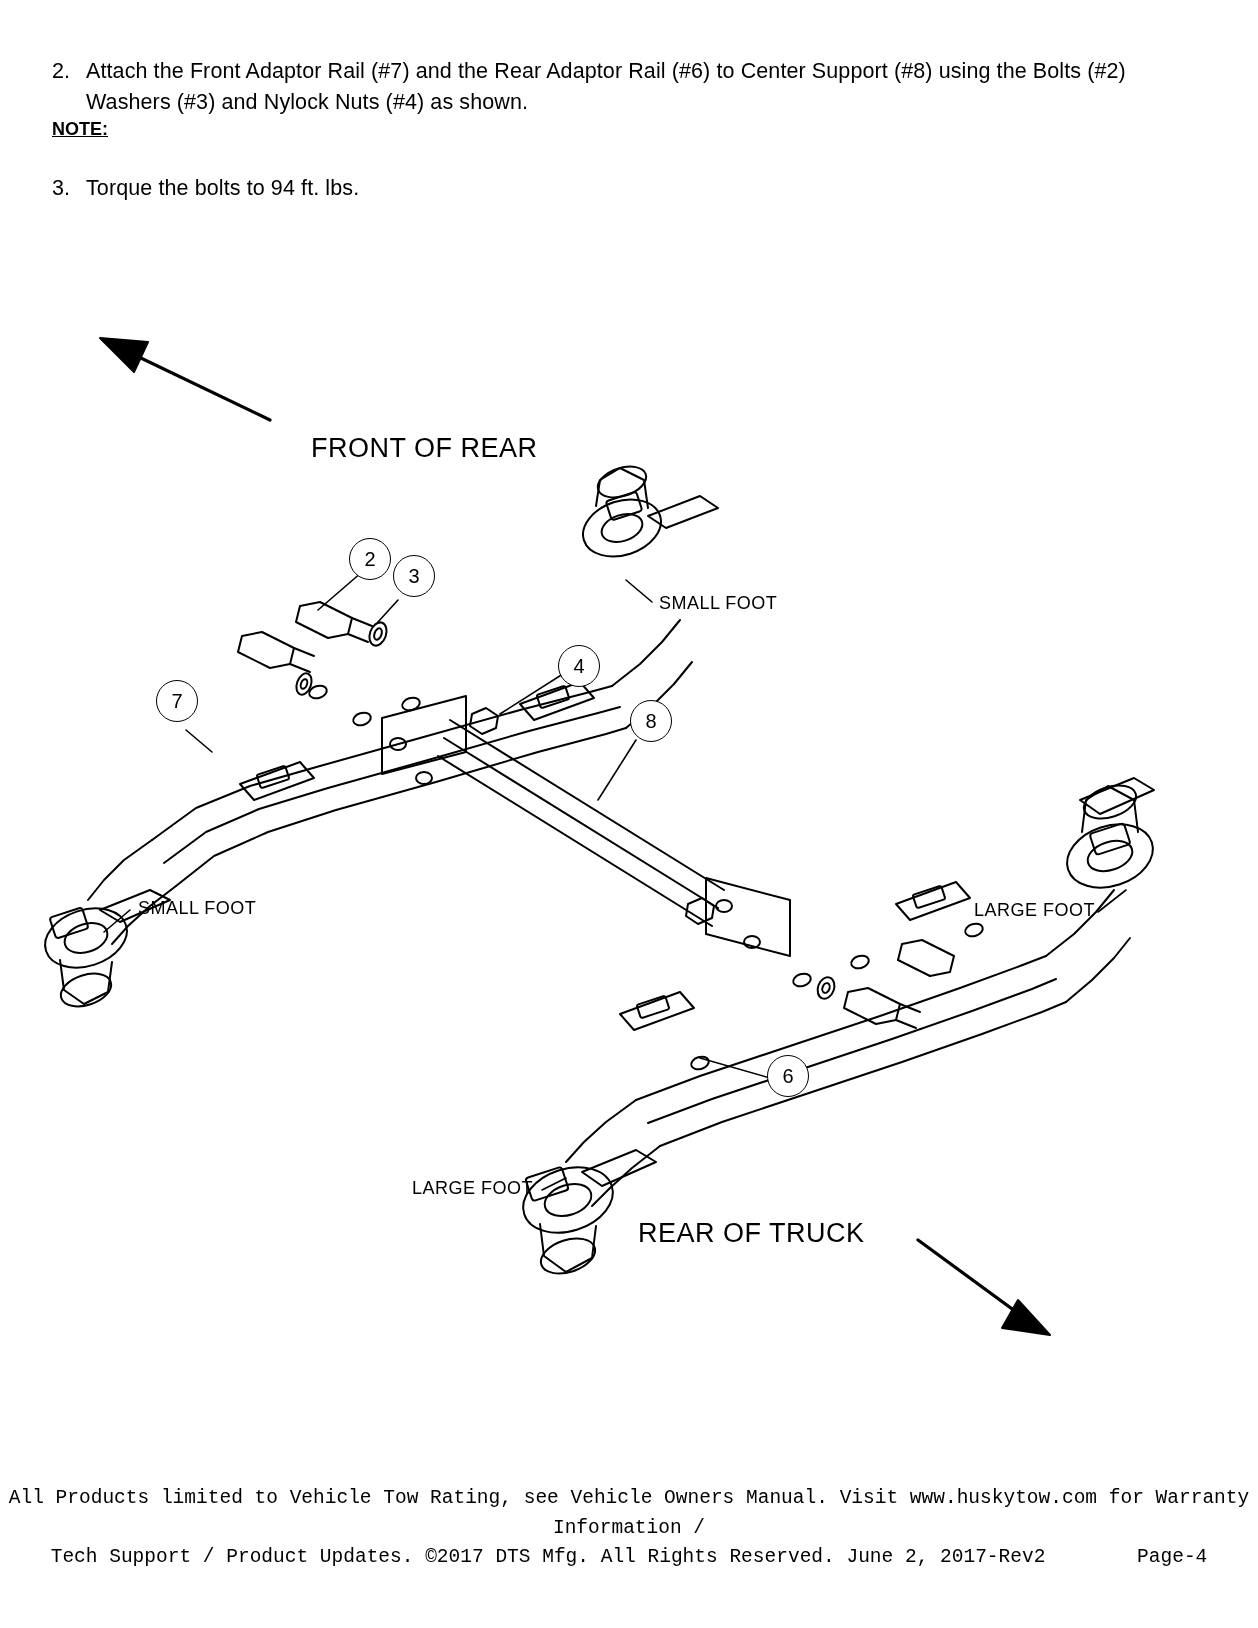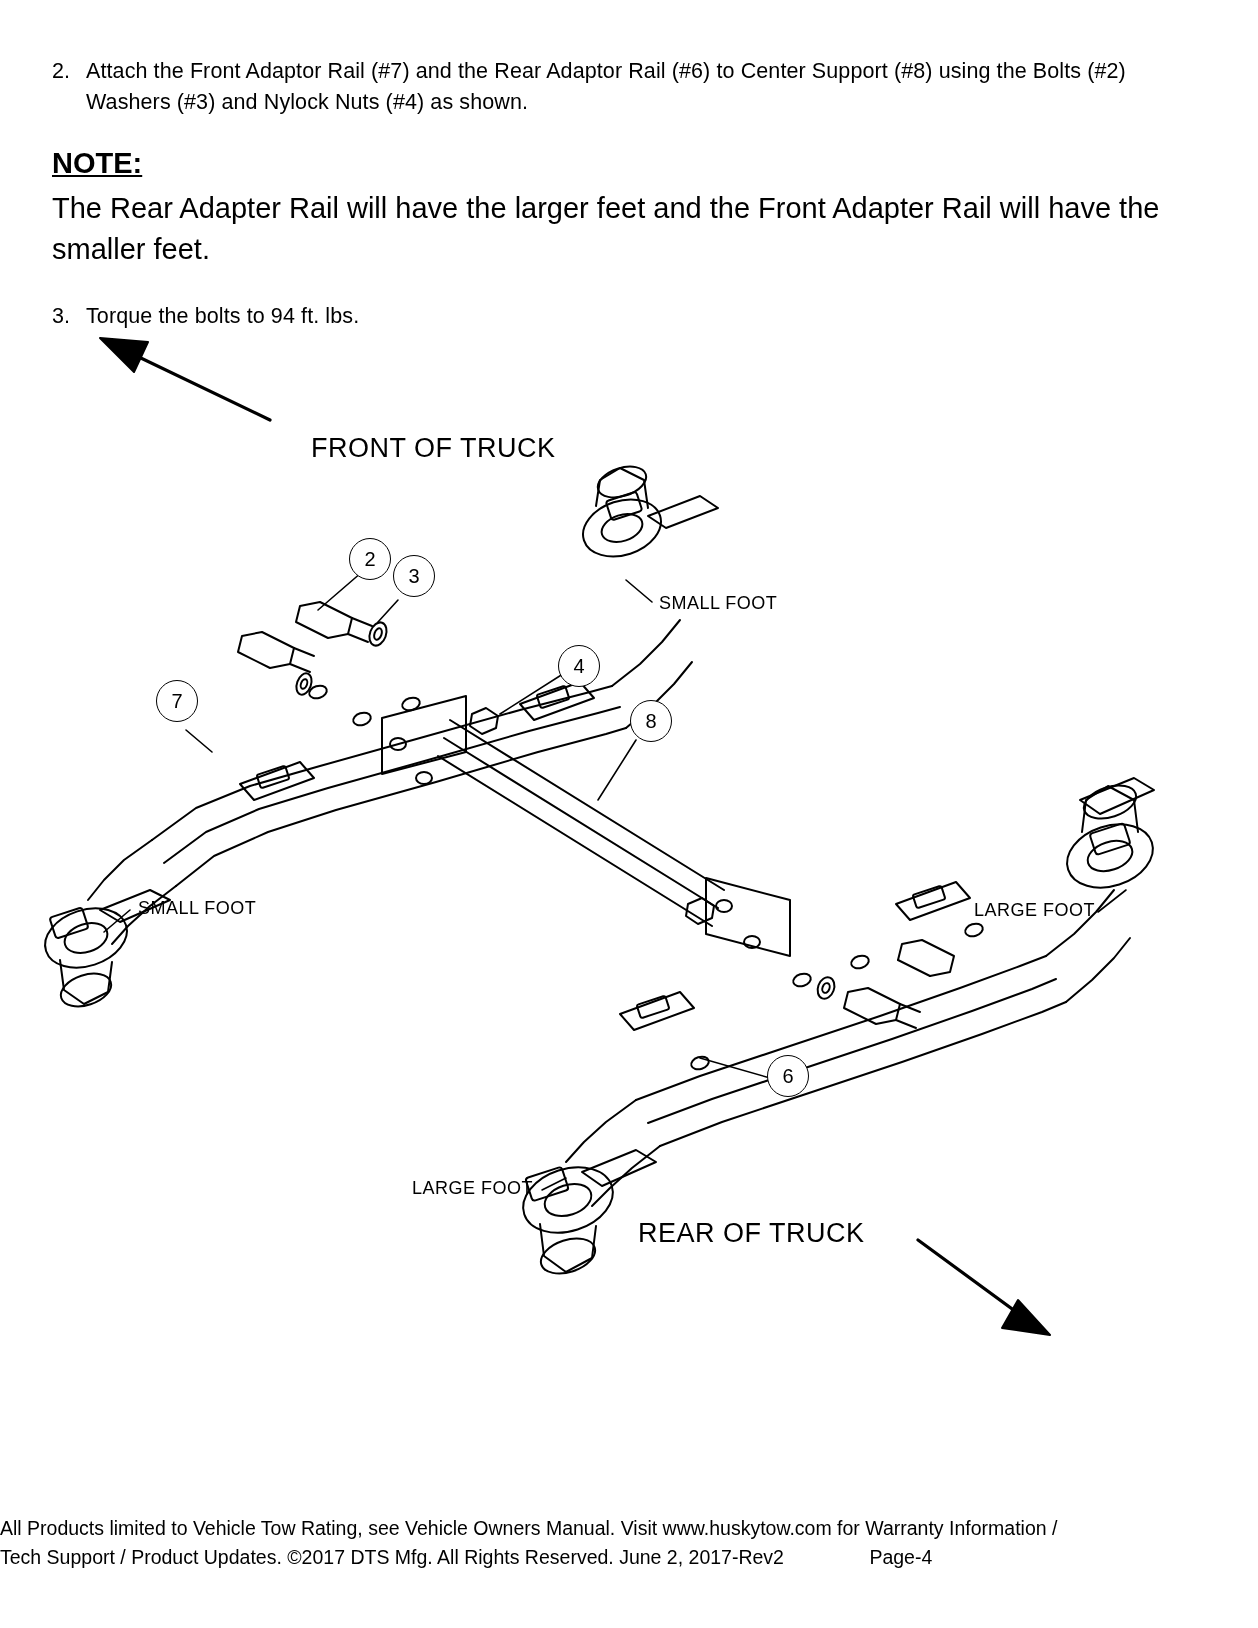--- a/index.html
+++ b/index.html
@@ -35,22 +35,21 @@
     letter-spacing: 0.1px;
   }
   .step .num {
     width: 34px;
     flex: 0 0 34px;
   }
   .step .txt {
     flex: 1 1 auto;
   }
   .note-block {
-    margin-top: 26px;
-    font-size: 29px;
+    font-size: 18px;
     line-height: 1.42;
   }
   .note-label {
     font-weight: bold;
     text-decoration: underline;
     display: inline-block;
   }
   .note-text {
     display: block;
     margin-top: 4px;
@@ -95,23 +94,24 @@
     justify-content: center;
     background: #fff;
   }
 
   
   .footer {
     position: absolute;
     left: 0;
     bottom: 56px;
     width: 100%;
-    text-align: left;
+    text-align: center;
     font-size: 19.5px;
     line-height: 1.5;
+    font-family: Liberation Mono, monospace;
   }
   .footer .line2 .page-no {
     margin-left: 80px;
   }
   .footer-rule {
     position: absolute;
     left: 52px;
     right: 52px;
     bottom: 132px;
     height: 0;
@@ -125,21 +125,20 @@
 
   <div class="instructions">
 
     <div class="step">
       <span class="num">2.</span>
       <span class="txt">Attach the Front Adaptor Rail (#7) and the Rear Adaptor Rail (#6) to Center Support (#8) using the Bolts (#2) Washers (#3) and Nylock Nuts (#4) as shown.</span>
     </div>
 
     <div class="note-block">
       <span class="note-label">NOTE:</span>
-      <span class="note-text">The Rear Adapter Rail will have the larger feet and the Front Adapter Rail will have the smaller feet.</span>
     </div>
 
     <div class="step step-3">
       <span class="num">3.</span>
       <span class="txt">Torque the bolts to 94 ft. lbs.</span>
     </div>
 
   </div>
 
   <div class="diagram">
@@ -303,21 +302,21 @@
       </g>
     </svg>
 
     <div class="balloon" style="left:349px; top:238px;">2</div>
     <div class="balloon" style="left:393px; top:255px;">3</div>
     <div class="balloon" style="left:558px; top:345px;">4</div>
     <div class="balloon" style="left:156px; top:380px;">7</div>
     <div class="balloon" style="left:630px; top:400px;">8</div>
     <div class="balloon" style="left:767px; top:755px;">6</div>
 
-    <div class="dlabel big-label" style="left:311px; top:133px;">FRONT OF TRUCK</div>
+    <div class="dlabel big-label" style="left:311px; top:133px;">FRONT OF REAR</div>
     <div class="dlabel big-label" style="left:638px; top:918px;">REAR OF TRUCK</div>
 
     <div class="dlabel small-label" style="left:659px; top:293px;">SMALL FOOT</div>
     <div class="dlabel small-label" style="left:138px; top:598px;">SMALL FOOT</div>
     <div class="dlabel small-label" style="left:974px; top:600px;">LARGE FOOT</div>
     <div class="dlabel small-label" style="left:412px; top:878px;">LARGE FOOT</div>
 
   </div>
 
   <div class="footer-rule"></div>

